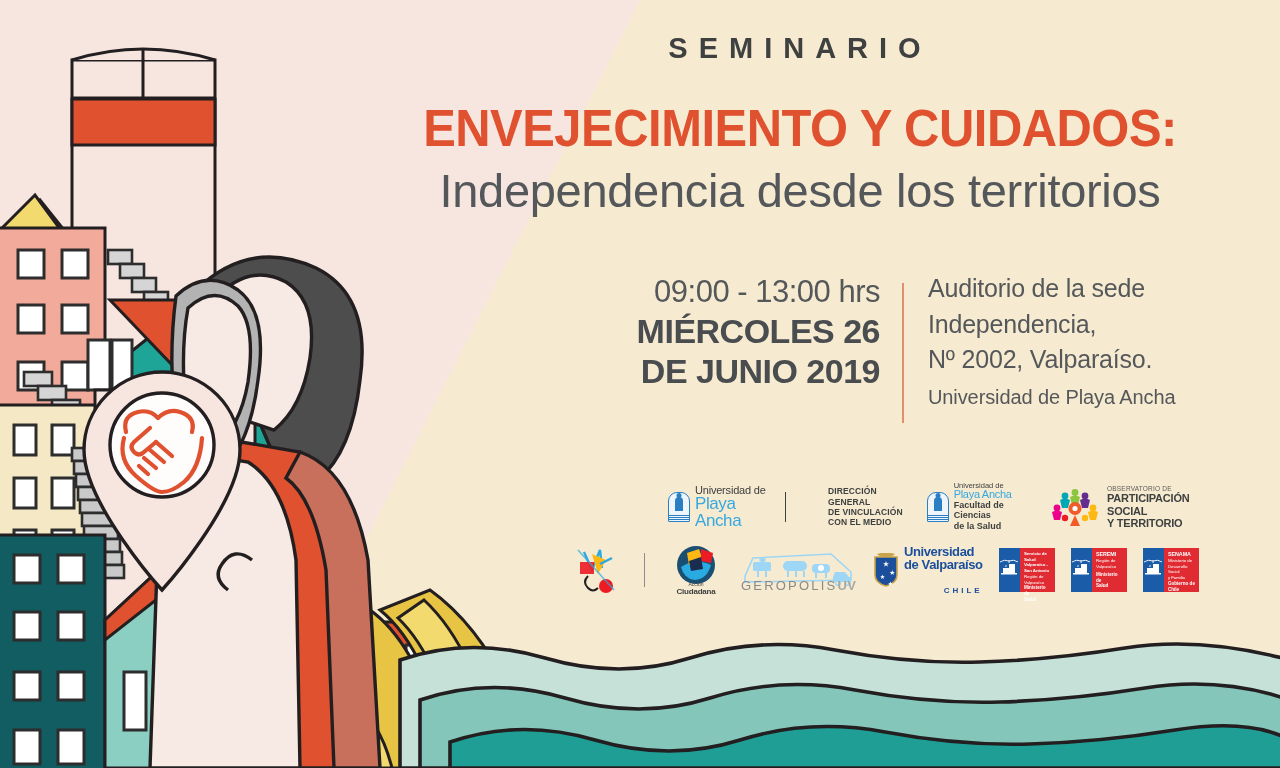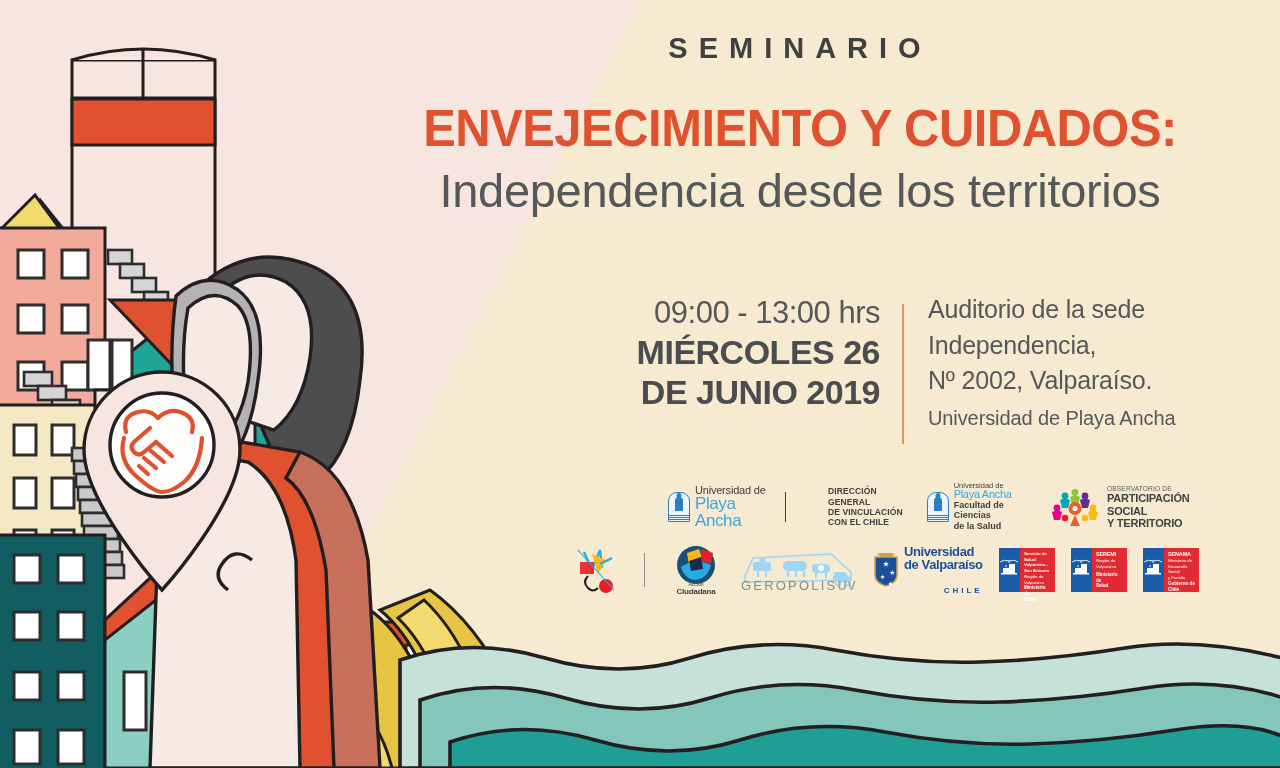--- a/index.html
+++ b/index.html
@@ -30,21 +30,21 @@
     white-space:nowrap;
   }
   .title-sub {
     position:absolute; left:0; top:163px; width:860px;
     text-align:center;
     font-size:47px; font-weight:normal; letter-spacing:-0.3px;
     color:#55585a;
     white-space:nowrap;
   }
 
-  .info { position:absolute; left:210px; top:275px; width:670px; height:160px;margin-top:21px; }
+  .info { position:absolute; left:210px; top:275px; width:670px; height:160px; }
   .info-left { position:absolute; left:0; top:0; width:300px; text-align:right; }
   .when-time {
     font-size:31px; color:#55585a; line-height:1.12; letter-spacing:-0.5px;
     white-space:nowrap;
   }
   .when-date {
     font-size:34px; font-weight:bold; color:#4a4d4f; line-height:1.13;
     letter-spacing:-0.5px; white-space:nowrap; margin-top:2px;
   }
   .divider {
@@ -366,21 +366,21 @@
             <div class="base"></div>
         </div>
         <div class="upla-txt">
           <div class="upla-l1">Universidad de</div>
           <div class="upla-l2">Playa Ancha</div>
         </div>
         <div class="upla-sep"></div>
         <div class="dgvm">
           <div>DIRECCIÓN GENERAL</div>
           <div>DE VINCULACIÓN</div>
-          <div>CON EL CHILE</div>
+          <div>CON EL MEDIO</div>
         </div>
       </div>
 
       <div class="logo">
         <div class="crest">
           <div class="arch"></div>
             <div class="fig"></div>
             <div class="base"></div>
         </div>
         <div class="fcs-txt">

